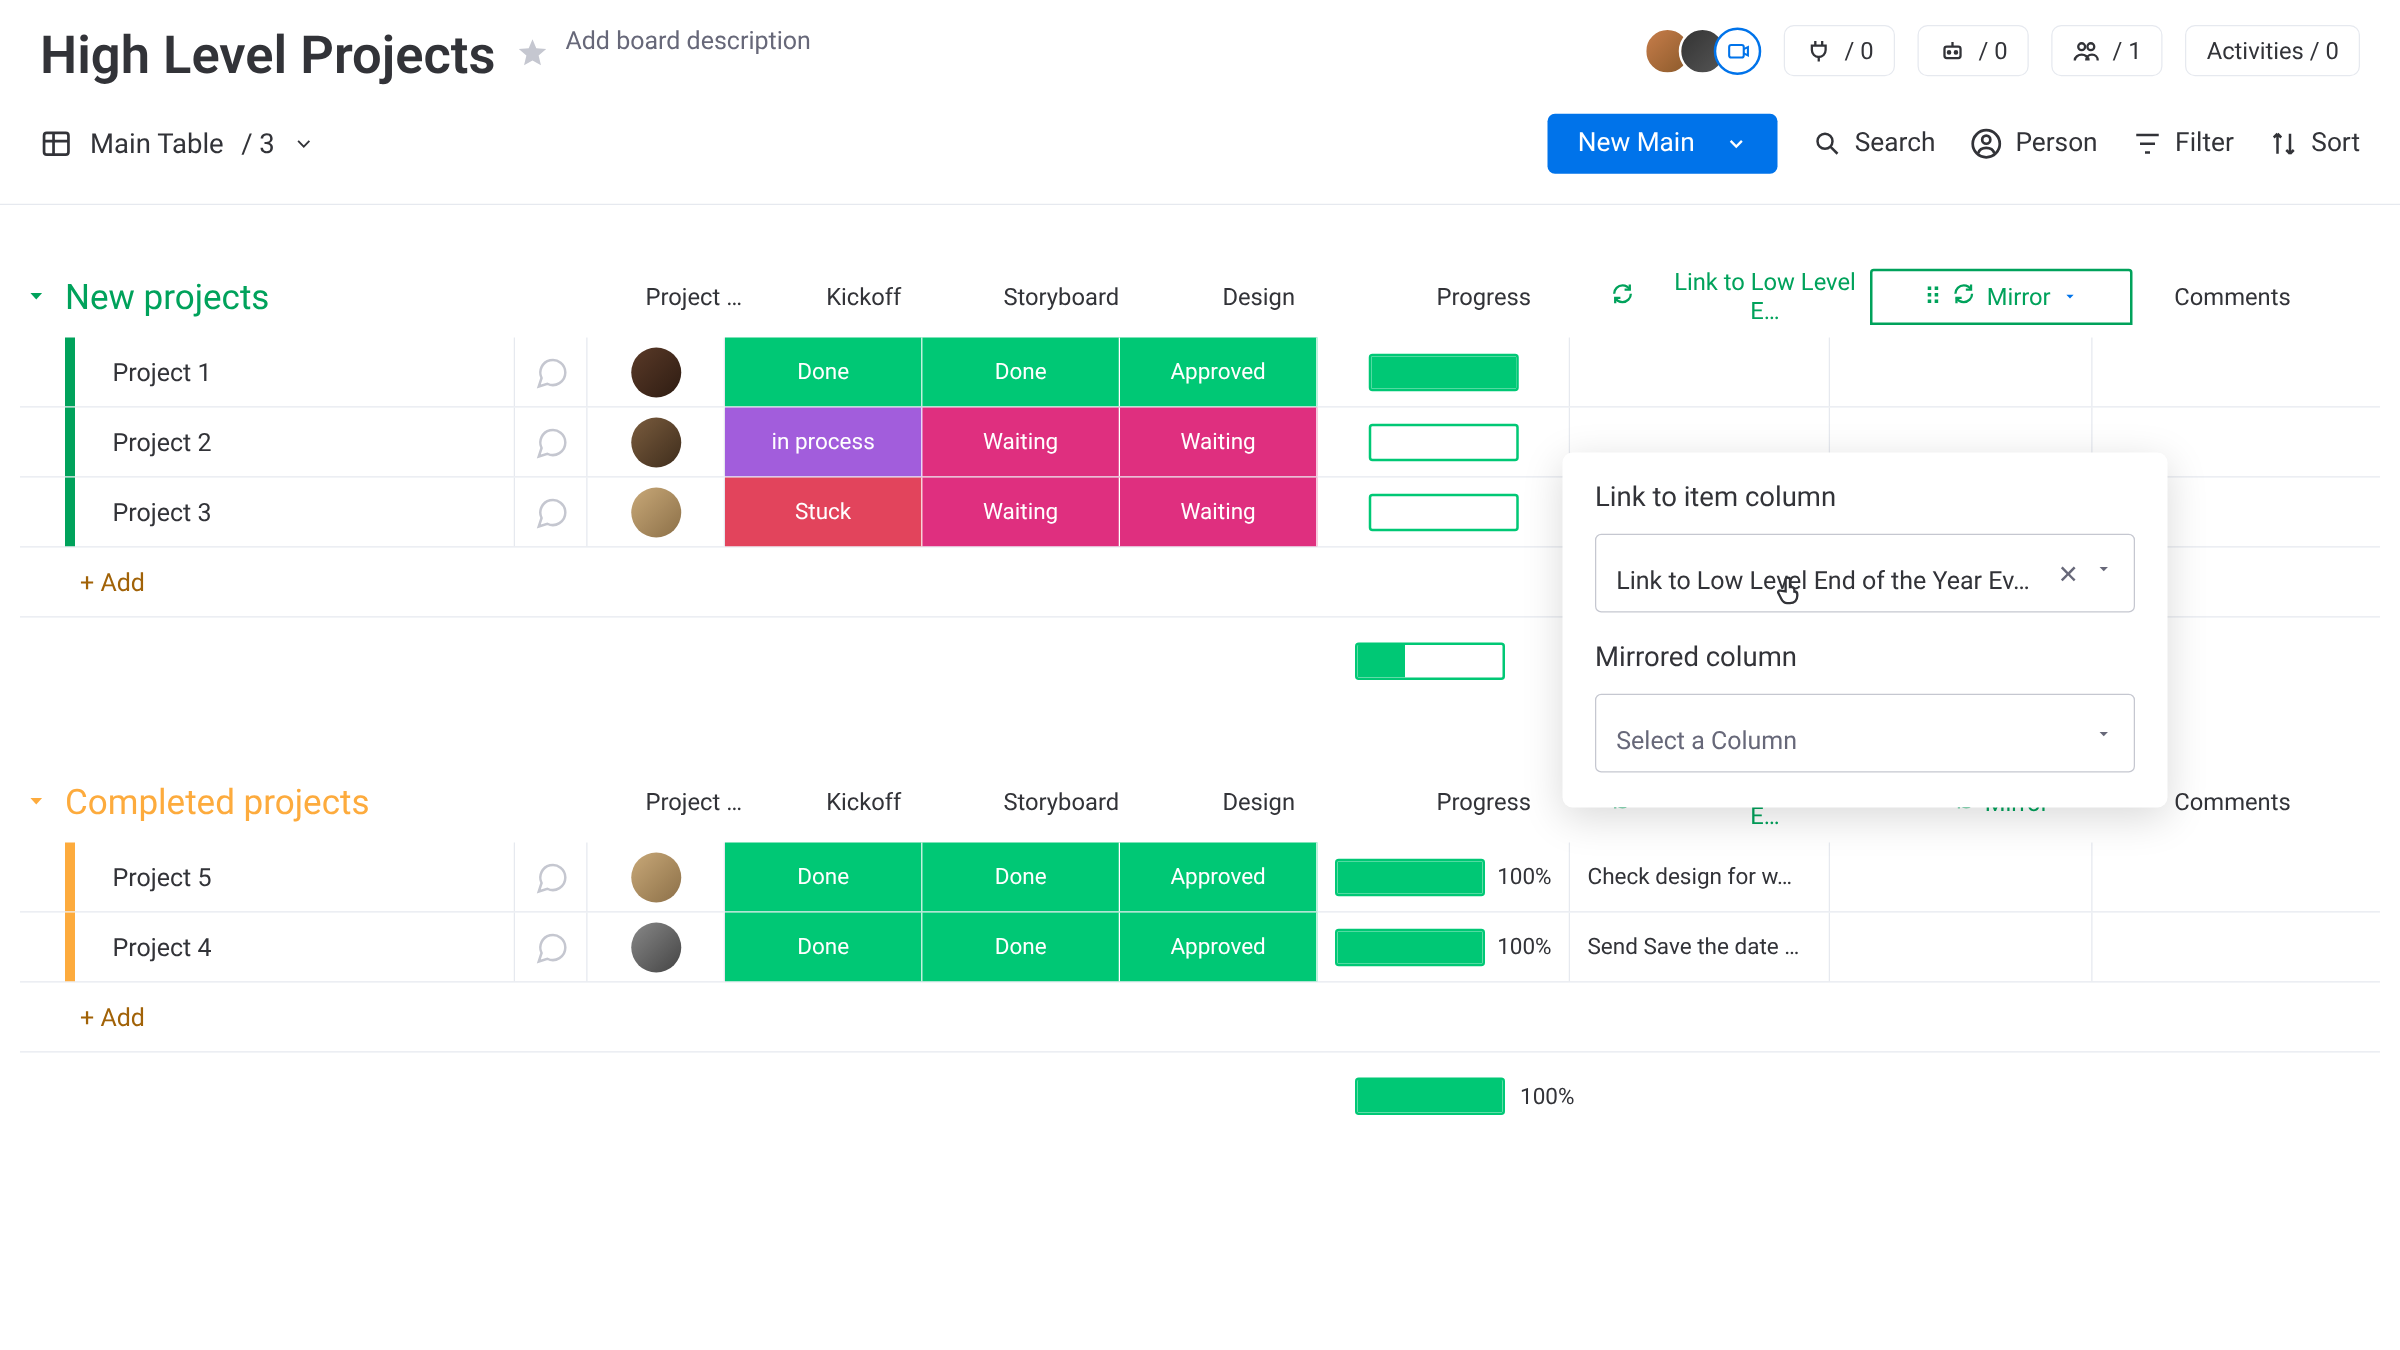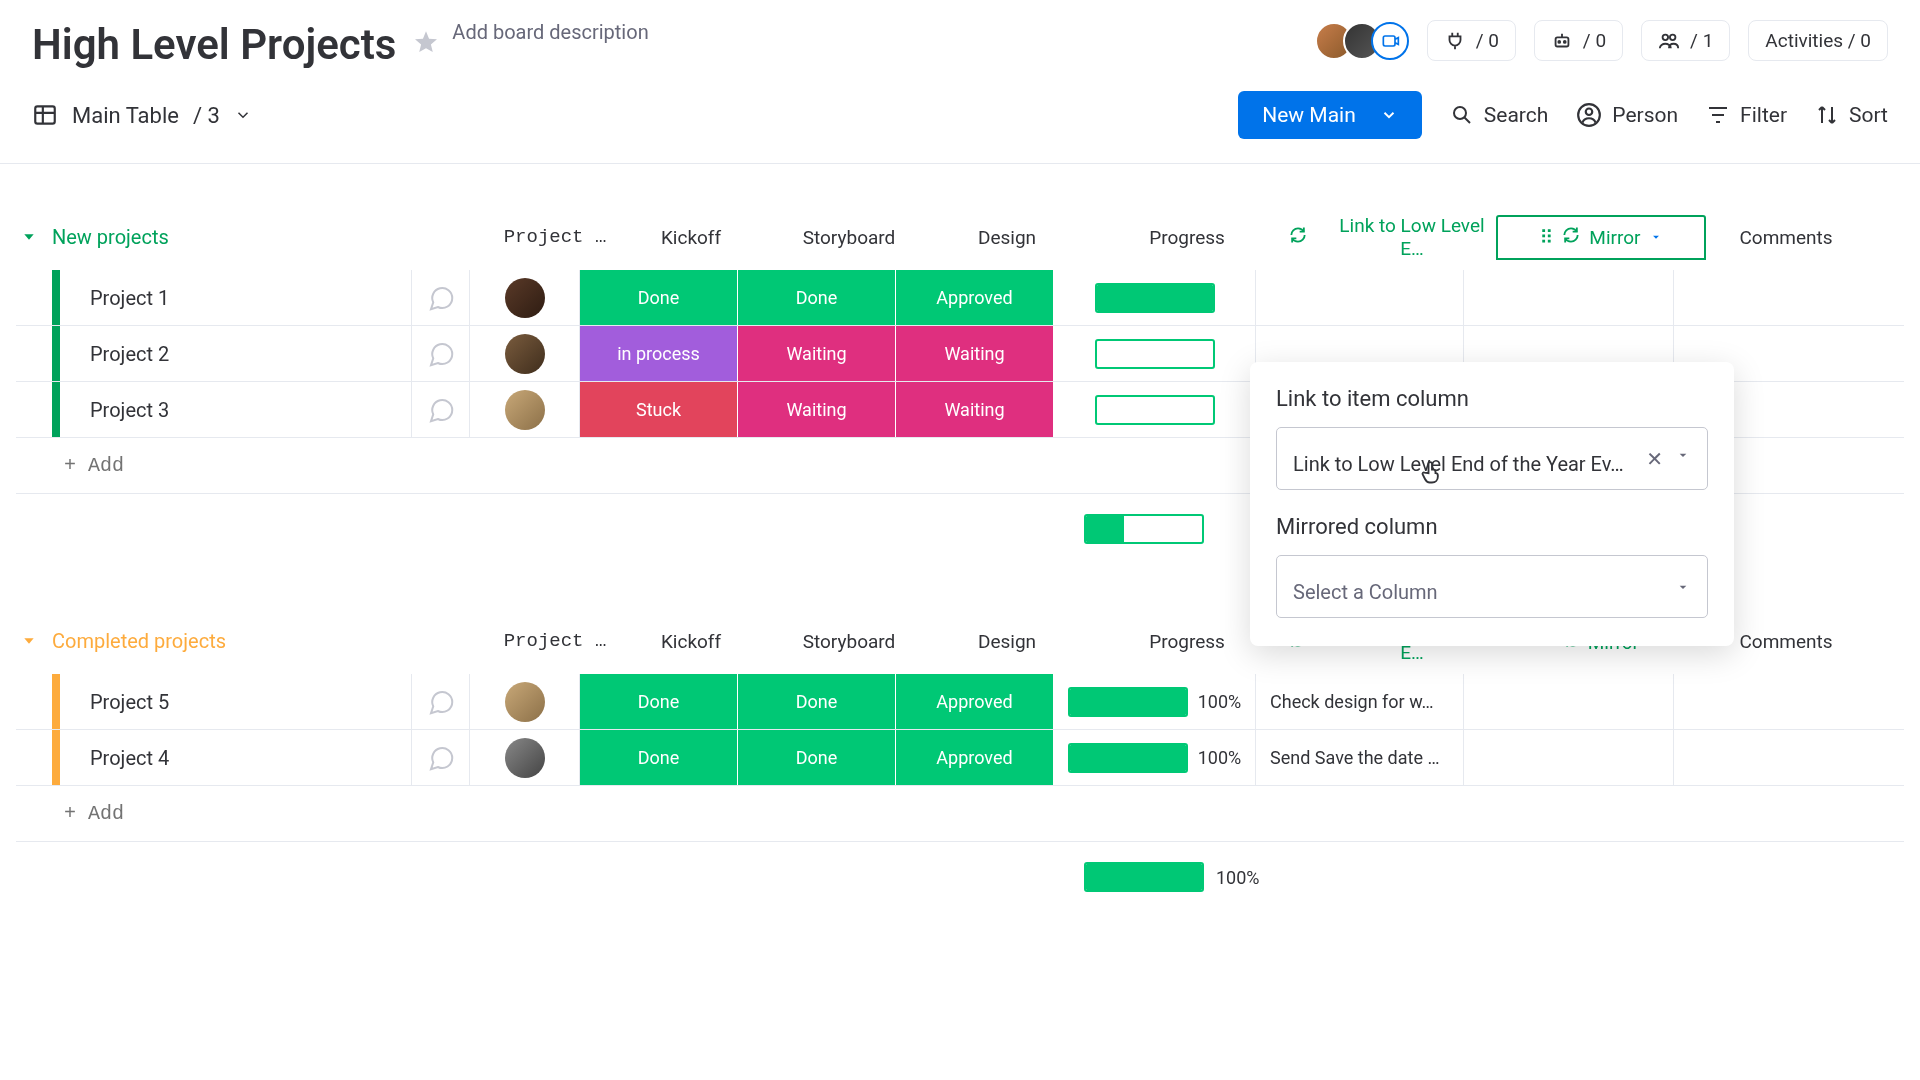--- a/index.html
+++ b/index.html
@@ -23,21 +23,21 @@
 .toolbar { padding: 12px 32px 24px; display: flex; align-items: center; justify-content: space-between; border-bottom: 1px solid #e6e9ef; }
 .view-switch { display: flex; align-items: center; gap: 14px; font-size: 22px; color: #323338; cursor: pointer; justify-content: center; }
 .toolbar-right { display: flex; align-items: center; gap: 28px; }
 .new-item-btn { background: #0073ea; color: #fff; border-radius: 6px; padding: 12px 24px; font-size: 21px; display: flex; align-items: center; gap: 24px; cursor: pointer; }
 .tool-btn { display: flex; align-items: center; gap: 10px; font-size: 21px; color: #323338; cursor: pointer; }
 
 .board-body { padding: 40px 16px 0 16px; }
 .group { margin-bottom: 48px; }
 .group-title-wrap { display: flex; align-items: center; gap: 12px; padding-left: 2px; min-width: 482px; }
 .collapse-caret { width: 22px; height: 22px; border-radius: 50%; display: flex; align-items: center; justify-content: center; }
-.group-title { font-size: 20px; }
+.group-title { font-size: 28px; }
 .col-head { text-align: center; font-size: 19px; color: #323338; padding: 10px 0; }
 .col-head.link { color: #00a25b; }
 .col-head.mirror { position: relative; }
 .mirror-active { border: 2px solid #00a25b; border-radius: 3px 3px 0 0; display: flex; align-items: center; justify-content: center; gap: 8px; padding: 8px 12px; }
 .drag-dots { color: #00a25b; }
 
 .row { display: flex; align-items: stretch; height: 56px; border-bottom: 1px solid #e6e9ef; padding-left: 36px; }
 .row:first-of-type { border-top: 1px solid #e6e9ef; }
 .border-bar { width: 8px; }
 .item-name { flex: 0 0 352px; display: flex; align-items: center; padding-left: 30px; font-size: 20px; border-right: 1px solid #e6e9ef; }
@@ -52,29 +52,29 @@
 .progress-cell { flex: 0 0 202px; display: flex; align-items: center; justify-content: center; gap: 10px; border-right: 1px solid #e6e9ef; padding: 0 12px; }
 .progress-bar { flex: 1; height: 30px; border: 2px solid #00c875; border-radius: 3px; overflow: hidden; max-width: 120px; }
 .progress-fill { height: 100%; background: #00c875; }
 .progress-text { font-size: 18px; }
 .link-cell { flex: 0 0 208px; border-right: 1px solid #e6e9ef; display: flex; align-items: center; padding: 0 14px; font-size: 18px; overflow: hidden; white-space: nowrap; text-overflow: ellipsis; }
 .mirror-cell { flex: 0 0 210px; border-right: 1px solid #e6e9ef; }
 .comments-cell { flex: 0 0 160px; }
 
 .add-row { display: flex; height: 56px; align-items: center; border-bottom: 1px solid #e6e9ef; }
 .add-border { width: 8px; opacity: 0.4; }
-.add-text { padding-left: 40px; font-size: 20px; color: #737373; font-family: Liberation Mono, monospace; }
+.add-text { padding-left: 40px; font-size: 20px; color: #a16207; }
 
 .summary-row { display: flex; height: 62px; align-items: center; margin-top: 4px; }
 .summary-spacer { width: 1056px; }
 .summary-progress { flex: 0 0 202px; display: flex; align-items: center; gap: 12px; padding: 0 12px; }
 
 .columns-row { display: flex; align-items: center; }
 .col-spacer-name { flex: 0 0 482px; }
-.ch-owner { flex: 0 0 114px; font-family: Liberation Mono, monospace; }
+.ch-owner { flex: 0 0 114px; }
 .ch-status { flex: 0 0 158px; }
 .ch-prog { flex: 0 0 202px; }
 .ch-link { flex: 0 0 208px; display: flex; align-items: center; justify-content: center; gap: 20px; }
 .ch-mirror { flex: 0 0 210px; }
 .ch-comments { flex: 0 0 160px; }
 
 
 .popover { position: absolute; top: 362px; left: 1250px; width: 484px; background: #fff; border-radius: 8px; box-shadow: 0 8px 32px rgba(0,0,0,0.15); padding: 24px 26px 28px; z-index: 50; }
 .popover h4 { font-size: 22px; font-weight: 400; margin-bottom: 16px; }
 .pop-select { border: 1px solid #c5c7d0; border-radius: 5px; padding: 13px 16px; font-size: 20px; display: flex; align-items: center; justify-content: space-between; cursor: pointer; margin-bottom: 24px; }

